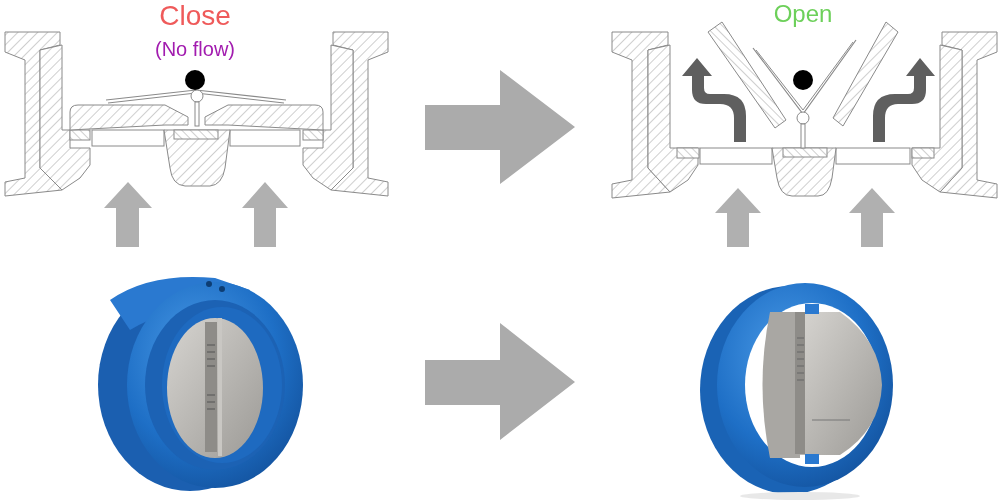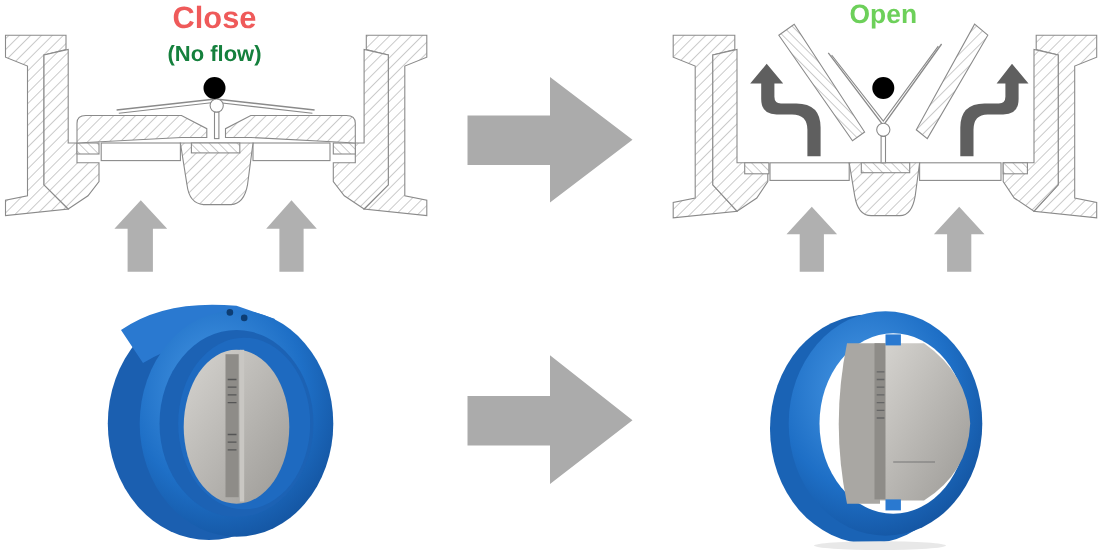--- a/index.html
+++ b/index.html
@@ -1,18 +1,18 @@
 <!DOCTYPE html>
 <html><head>
 <meta charset="utf-8">
 <style>
   html,body{margin:0;padding:0;background:#ffffff;}
   body{width:1000px;height:500px;position:relative;overflow:hidden;font-family:"Liberation Sans",sans-serif;}
   .abs{position:absolute;}
-  .title{font-weight:bold;text-align:center;}
+  .title{font-weight:normal;text-align:center;}
   #close-title{left:120px;top:0px;width:150px;font-size:28px;}
   #close-sub{left:120px;top:38px;width:150px;font-size:20px;}
   #open-title{left:728px;top:0px;width:150px;font-size:24px;}
   svg{position:absolute;left:0;top:0;}
 </style>
 </head>
 <body>
 
 <svg width="1000" height="500" viewBox="0 0 1000 500">
   <defs>
@@ -125,14 +125,14 @@
     <rect x="795" y="312" width="10" height="142" fill="#8e8c88"></rect>
     <path d="M797,338 l7,0 M797,345 l7,0 M797,352 l7,0 M797,359 l7,0 M797,366 l7,0 M797,373 l7,0 M797,380 l7,0" stroke="#666" stroke-width="1.2"></path>
     <path d="M812,420 L850,420" stroke="#777" stroke-width="1"></path>
     <rect x="805" y="304" width="14" height="10" fill="#2a79d0"></rect>
     <rect x="805" y="454" width="14" height="10" fill="#2a79d0"></rect>
     <ellipse cx="800" cy="496" rx="60" ry="4" fill="#e8e8e8"></ellipse>
   </g>
 </svg>
 
 <div id="close-title" class="abs title" style="color:#ef5a5a;">Close</div>
-<div id="close-sub" class="abs title" style="color:#15803d;">(No flow)</div>
+<div id="close-sub" class="abs title" style="color:#a21caf;">(No flow)</div>
 <div id="open-title" class="abs title" style="color:#6dd05a;">Open</div>
 
 </body></html>

